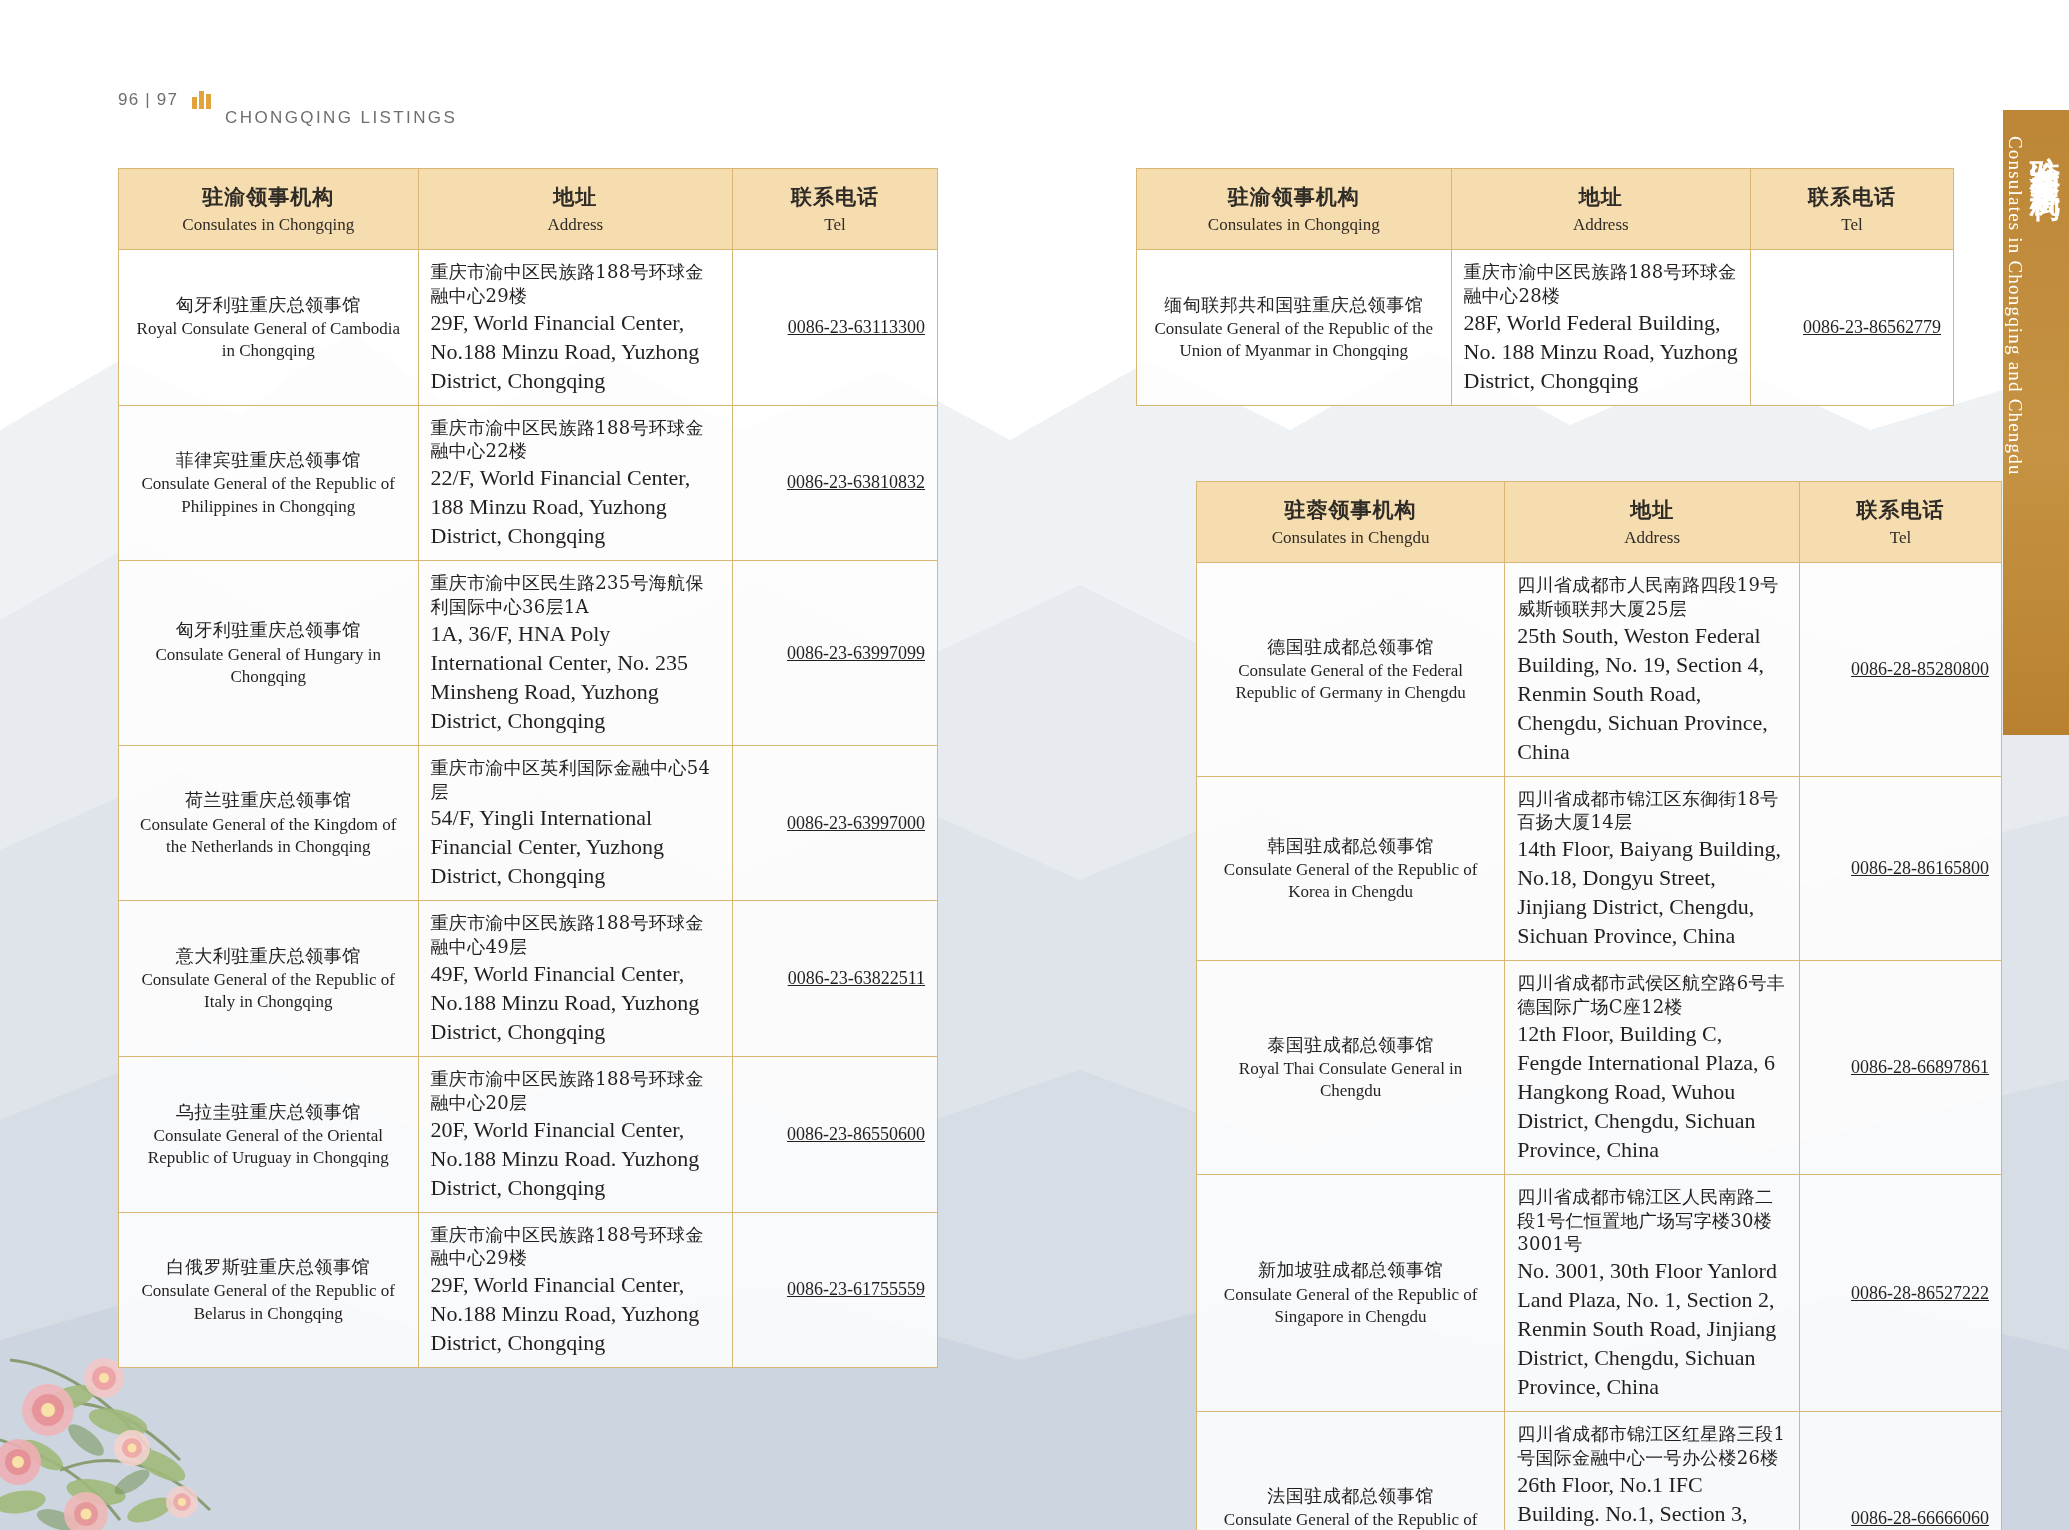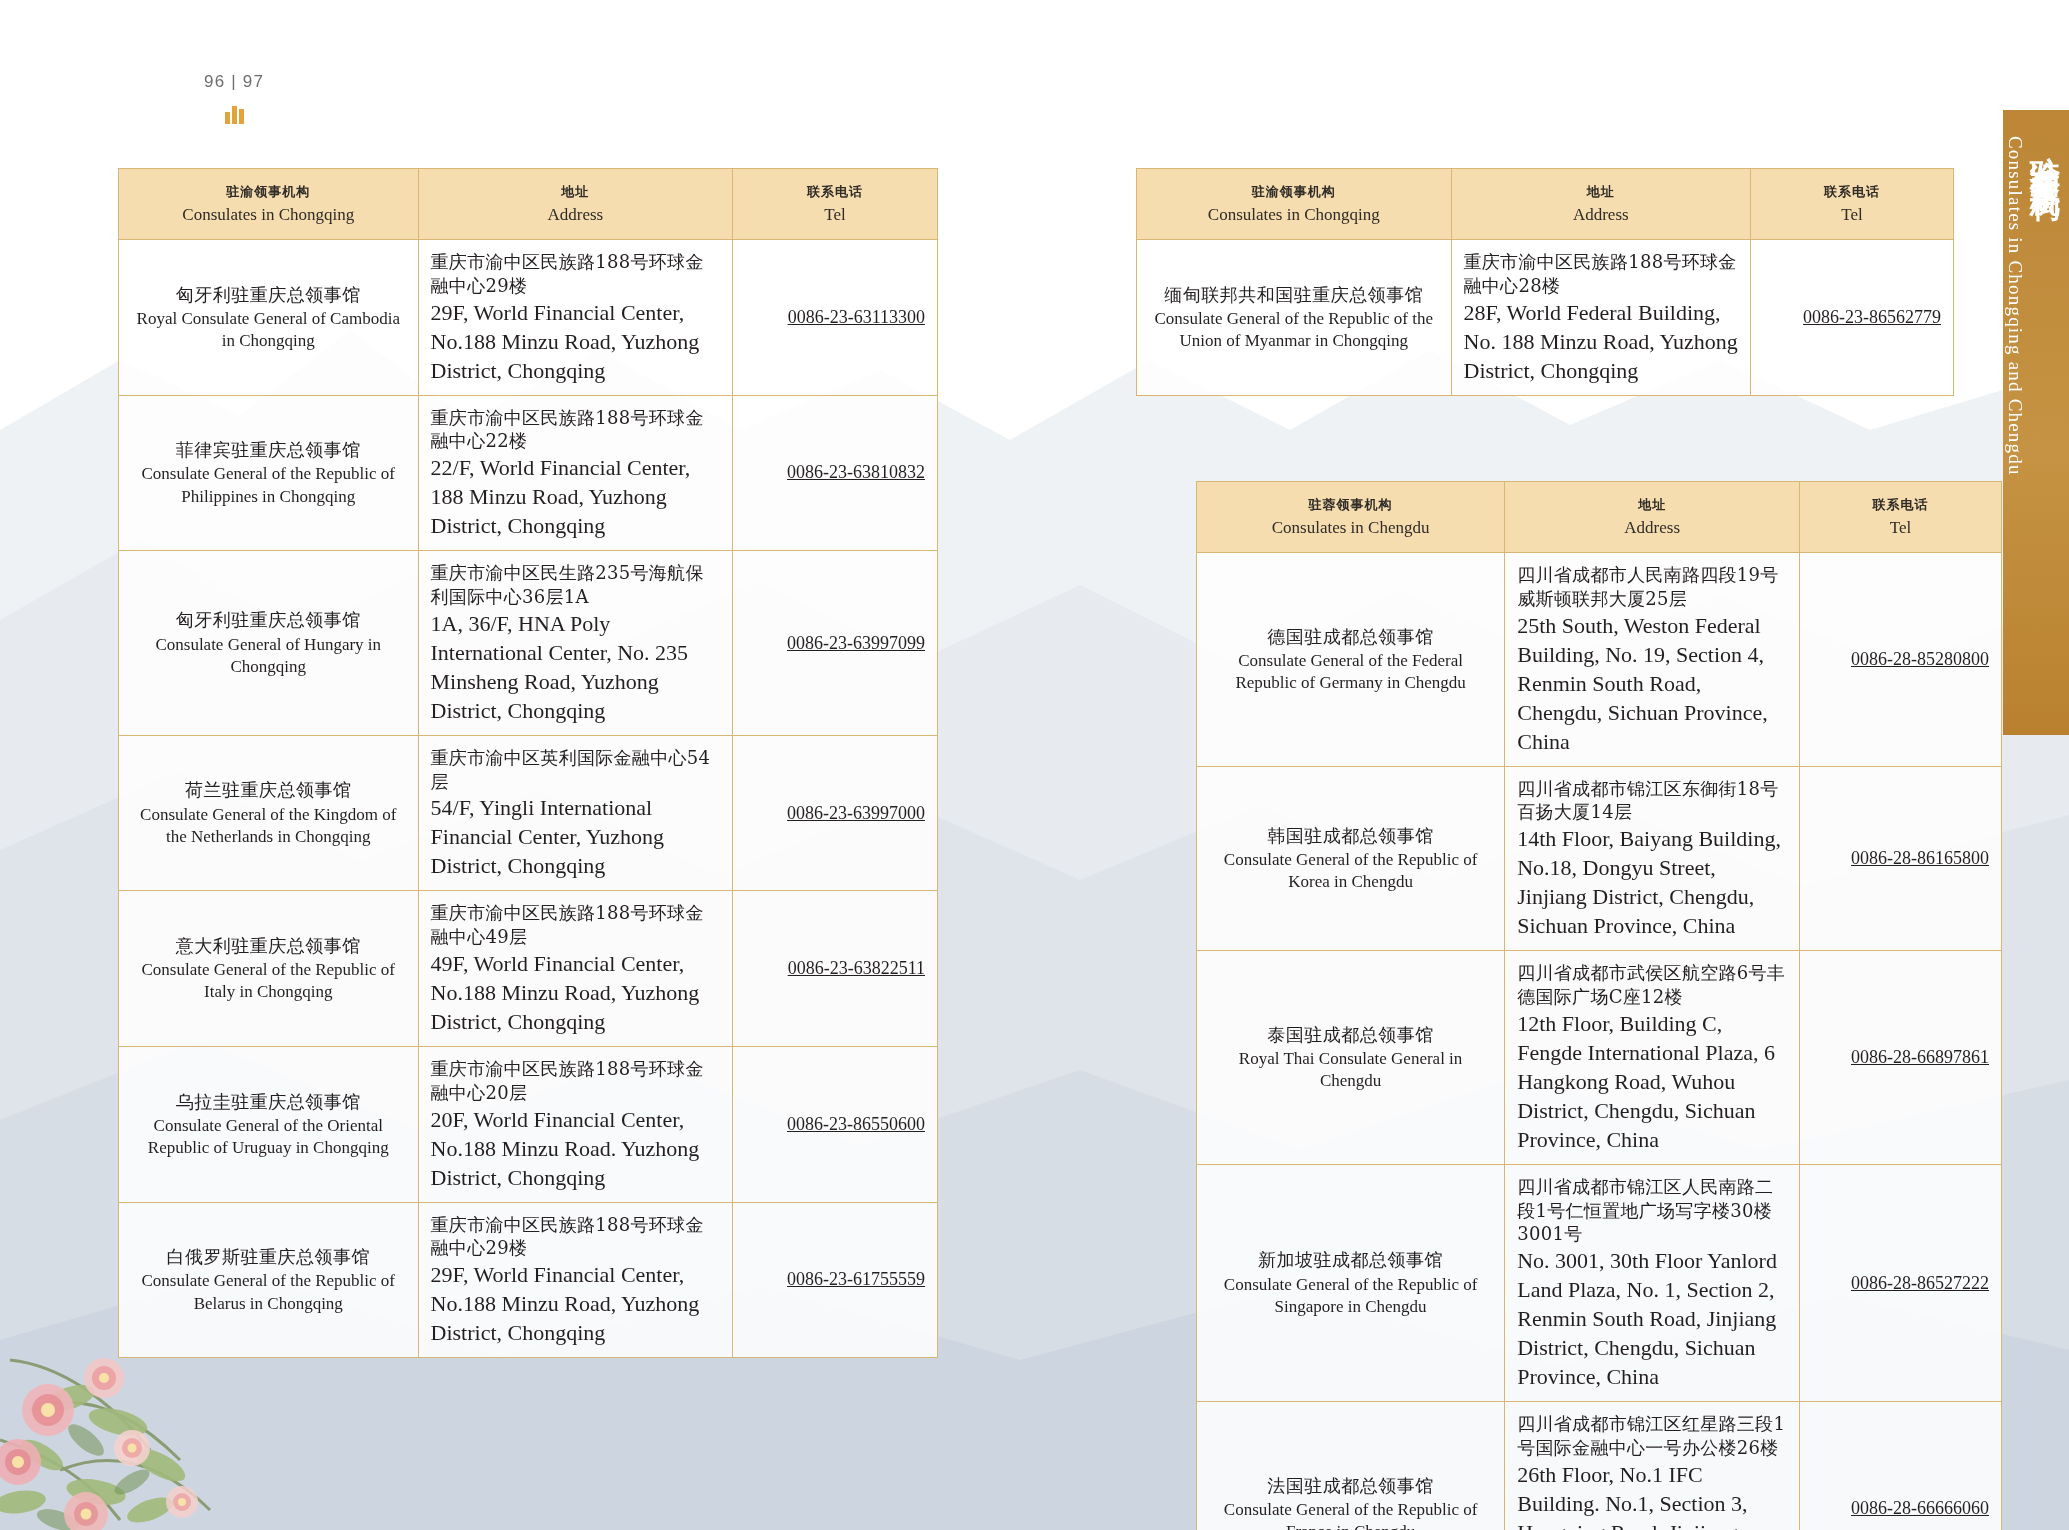--- a/index.html
+++ b/index.html
@@ -26,21 +26,20 @@
 
   
   .page-header {
     position: absolute;
     left: 118px;
     top: 72px;
     display: flex;
     align-items: center;
     gap: 14px;
     z-index: 3;
-    flex-direction: column;
   }
   .folio {
     font-family: "Liberation Sans", sans-serif;
     font-size: 17px;
     letter-spacing: 1.2px;
     color: #6d6e70;
   }
   .logo-bars {
     display: flex;
     align-items: flex-end;
@@ -119,21 +118,21 @@
     padding: 10px 12px;
     box-sizing: border-box;
   }
   table.listing thead th {
     background: #f6ddb0;
     text-align: center;
     padding: 14px 8px;
   }
   .th-cn {
     display: block;
-    font-size: 13px;
+    font-size: 21px;
     font-weight: bold;
     color: #2f2b26;
     letter-spacing: 1px;
     font-family: Liberation Mono, monospace;
     margin-bottom: 4px;
   }
   .th-en {
     display: block;
     font-size: 17px;
     font-weight: normal;

